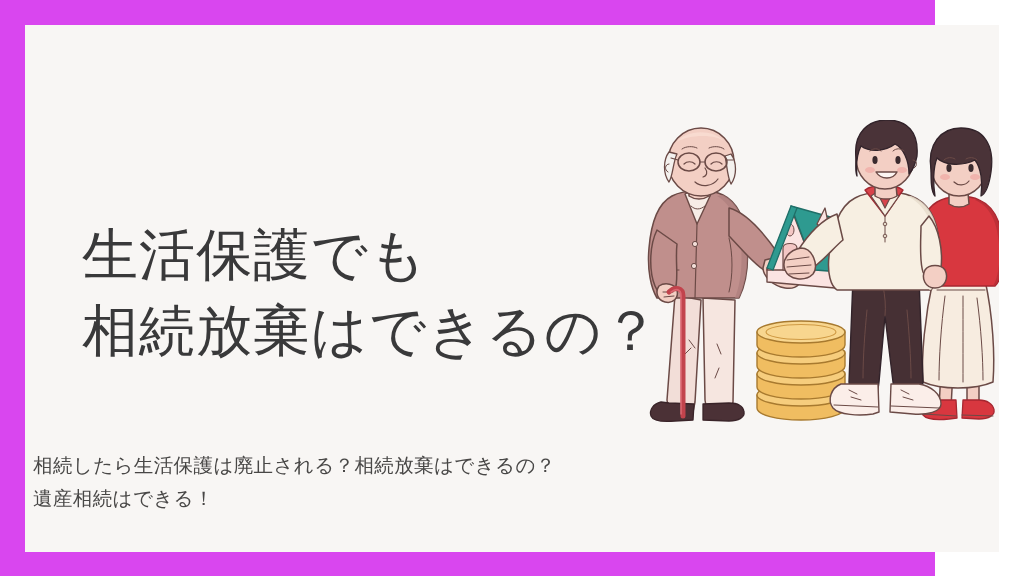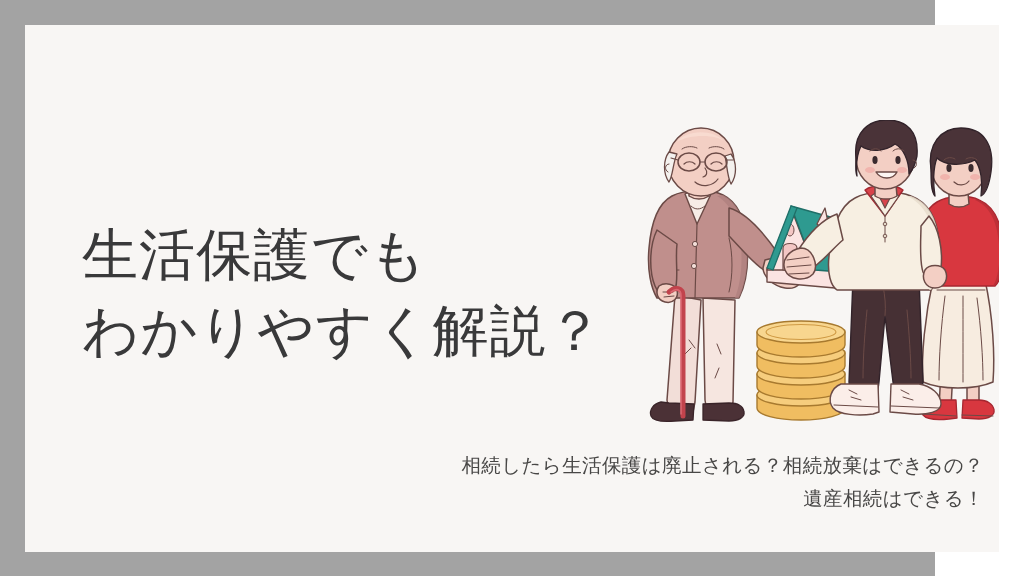--- a/index.html
+++ b/index.html
@@ -11,21 +11,21 @@
     width: 1024px;
     height: 576px;
     overflow: hidden;
     font-family: "Liberation Sans", "DejaVu Sans", sans-serif;
   }
 
   #banner {
     position: relative;
     width: 935px;
     height: 576px;
-    background: #a3a3a3;
+    background: #d946ef;
     box-sizing: border-box;
   }
 
   #card {
     position: absolute;
     left: 25px;
     top: 25px;
     width: 974px;
     height: 527px;
     background: #f8f6f4;
@@ -44,24 +44,24 @@
     line-height: 76px;
     letter-spacing: 0.02em;
     color: #39393a;
     white-space: nowrap;
     font-weight: 400;
   }
 
   
   #subtitle {
     position: absolute;
-    left: 35px;
+    left: 8px;
     top: 424px;
     width: 924px;
-    text-align: right;
+    text-align: left;
   }
   .subtitle-line {
     font-size: 19.5px;
     line-height: 33px;
     letter-spacing: 0.02em;
     color: #484746;
     white-space: nowrap;
   }
 
   
@@ -80,21 +80,21 @@
 </style>
 </head>
 <body>
 
 <div id="banner">
 
   <div id="card">
 
     <div id="headline">
       <div class="headline-line">生活保護でも</div>
-      <div class="headline-line">わかりやすく解説？</div>
+      <div class="headline-line">相続放棄はできるの？</div>
     </div>
 
     <div id="subtitle">
       <div class="subtitle-line">相続したら生活保護は廃止される？相続放棄はできるの？</div>
       <div class="subtitle-line">遺産相続はできる！</div>
     </div>
 
     <div id="illustration">
       <svg viewBox="0 0 360 310" xmlns="http://www.w3.org/2000/svg">
         <defs>

